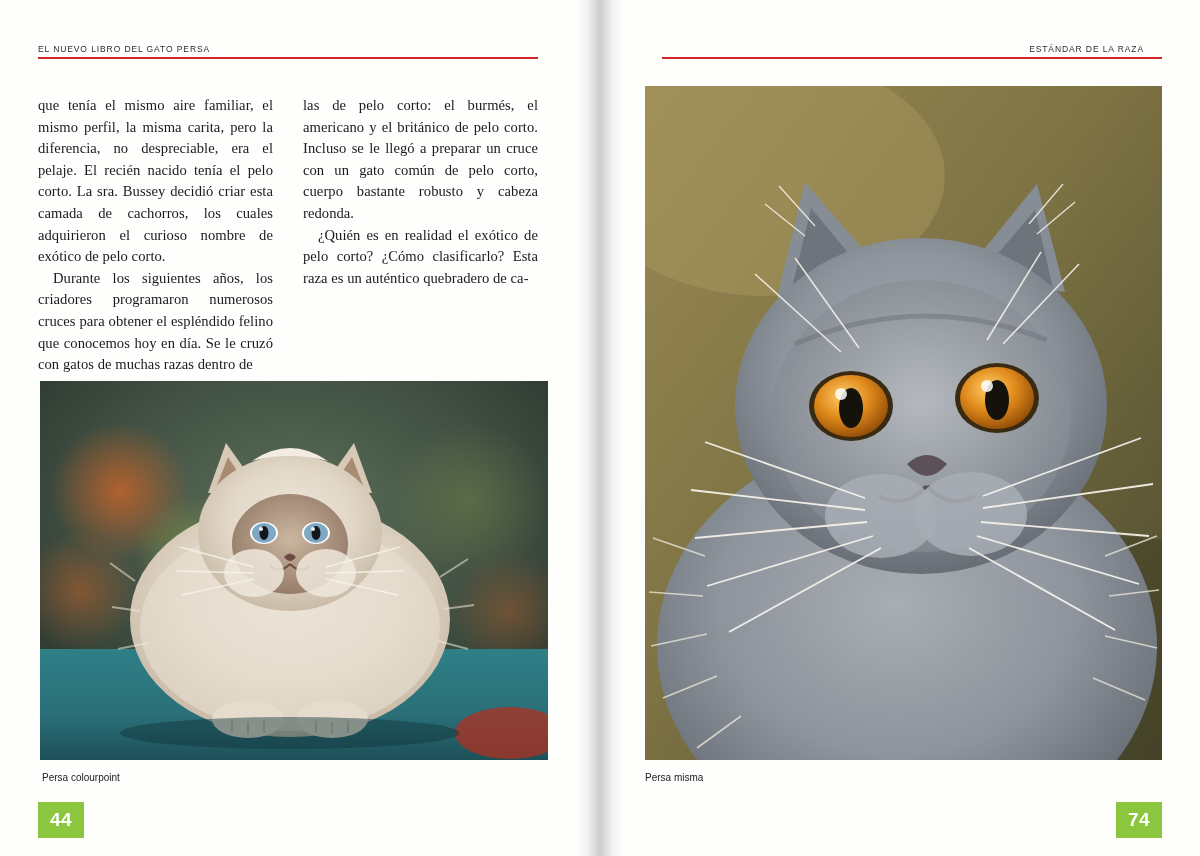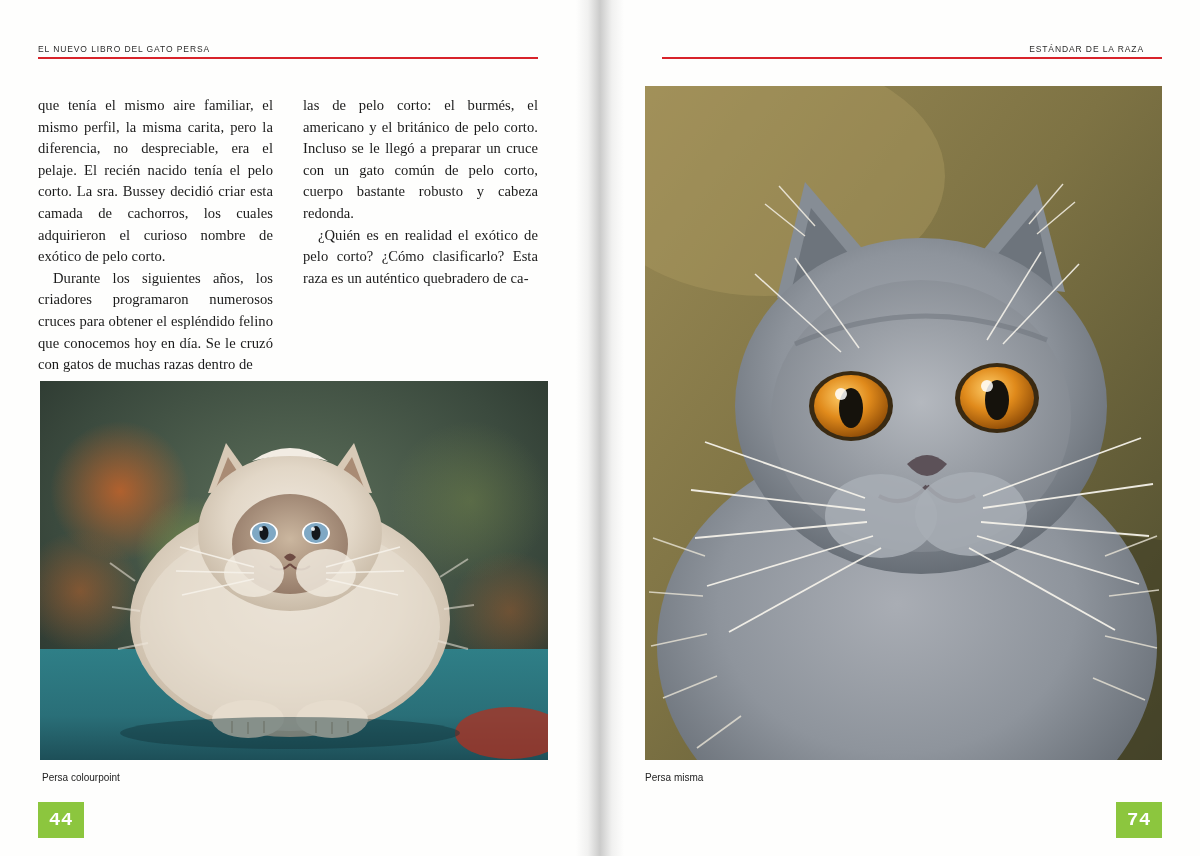--- a/index.html
+++ b/index.html
@@ -95,21 +95,21 @@
   }
   .caption-left{left:42px;top:772px;}
 
   
   .folio{
     position:absolute;
     bottom:18px;
     width:46px;height:36px;
     background:#8cc63e;
     color:#ffffff;
-    font-family:Liberation Mono, monospace;
+    font-family:Liberation Sans, sans-serif;
     font-size:19px;
     font-weight:bold;
     display:flex;
     align-items:center;
     justify-content:center;
     letter-spacing:0.5px;
   }
   .folio-left{left:38px;}
   .folio-right{right:38px;}
 

